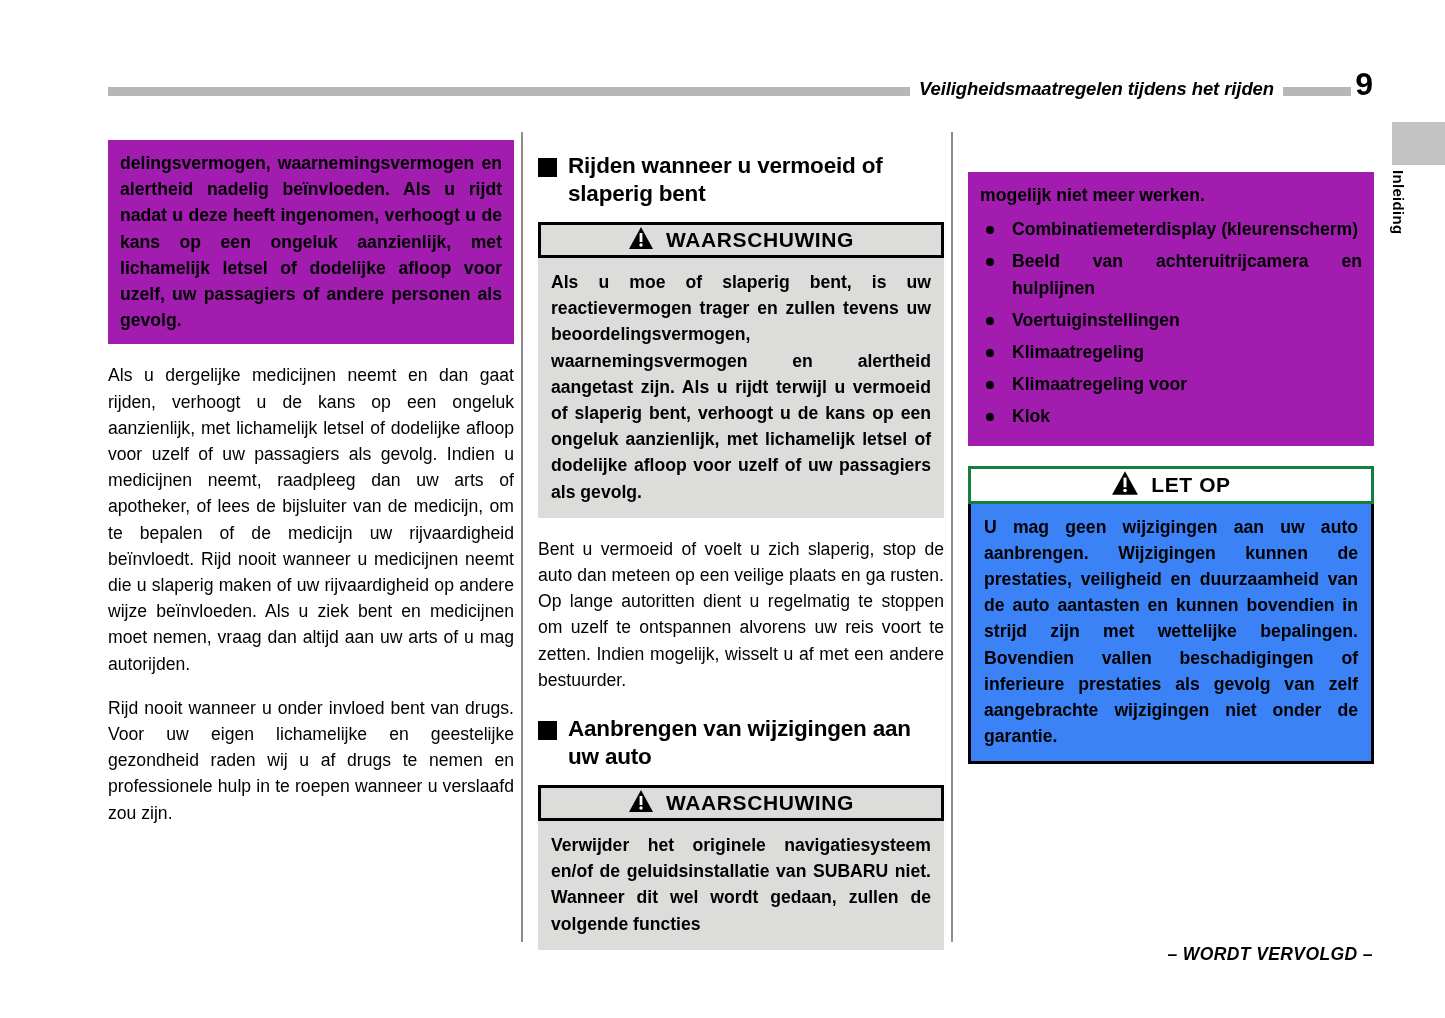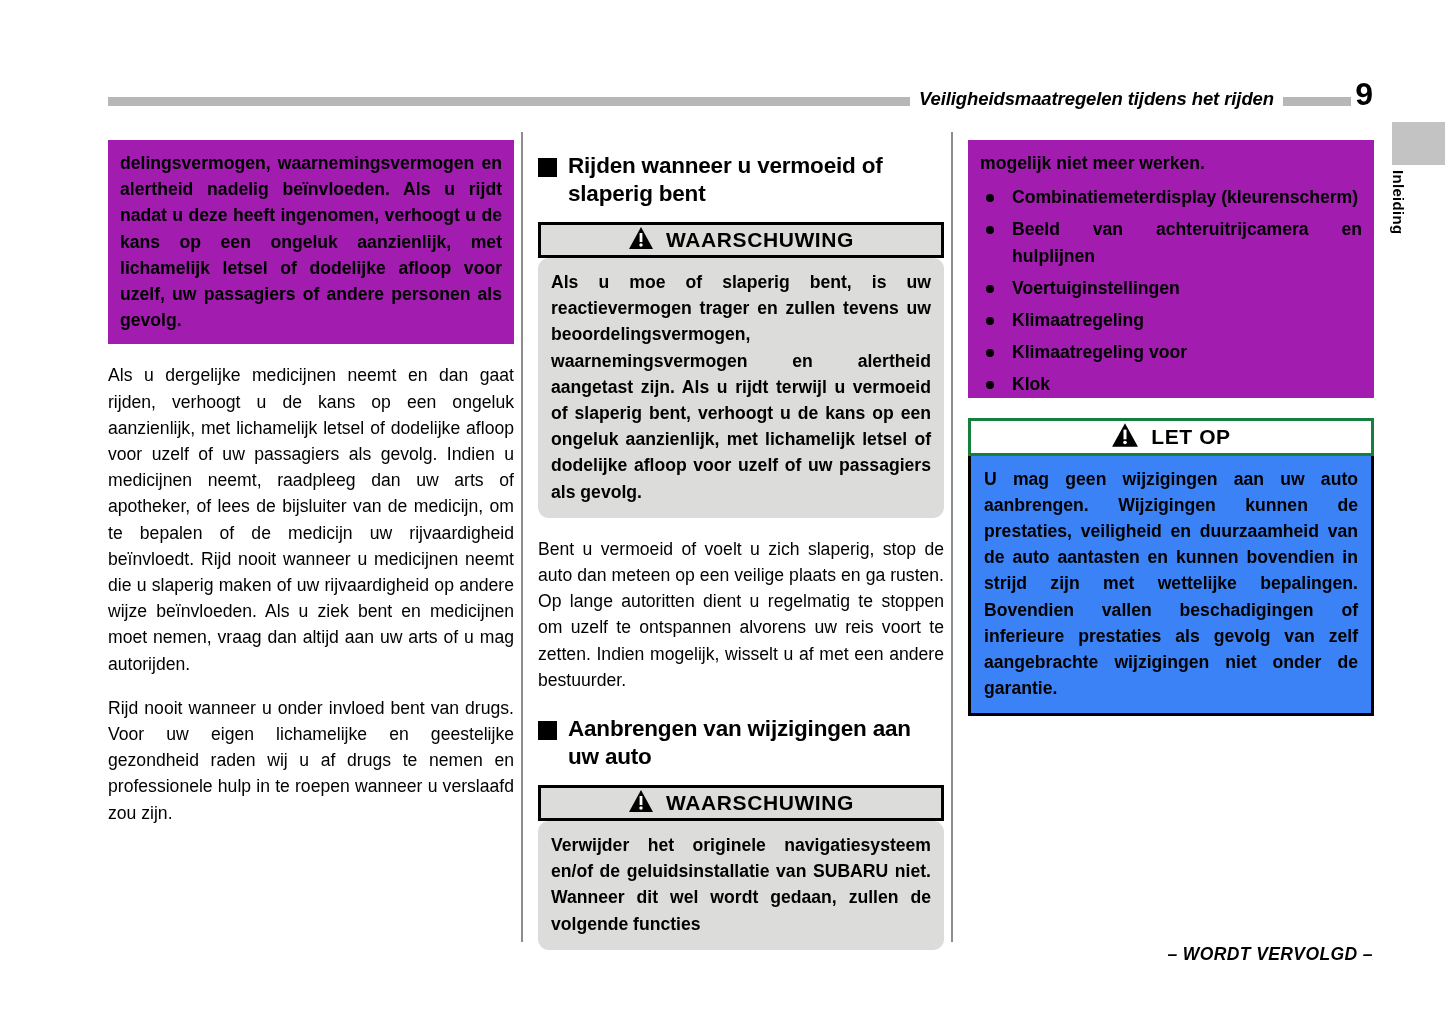--- a/index.html
+++ b/index.html
@@ -22,21 +22,21 @@
     left: 0; top: 0;
     width: 1445px;
     height: 1018px;
     background: #fff;
   }
 
   
   .header {
     position: absolute;
     left: 108px;
-    top: 86px;
+    top: 76px;
     width: 1265px;
     height: 30px;
   }
   .header-rule {
     position: absolute;
     left: 0;
     top: 11px;
     width: 1243px;
     height: 9px;
     background: #b7b7b7;
@@ -169,21 +169,20 @@
     font-size: 21px;
     font-weight: bold;
     letter-spacing: 0.6px;
     line-height: 22px;
   }
   .warn-body {
     background: #dcdcda;
     padding: 11px 13px 13px 13px;
     box-sizing: border-box;
     margin-bottom: 18px;
-    border-radius: 11px;
   }
   .warn-body p {
     margin: 0;
     font-size: 17.6px;
     line-height: 26.2px;
     font-weight: bold;
     text-align: justify;
   }
 
   
@@ -322,21 +321,21 @@
       <span class="lbl">WAARSCHUWING</span>
     </div>
     <div class="warn-body" style="margin-bottom:0;">
       <p>Verwijder het originele navigatiesysteem en/of de geluidsinstallatie van SUBARU niet. Wanneer dit wel wordt gedaan, zullen de volgende functies</p>
     </div>
 
   </div>
 
   <div class="col col-right">
 
-    <div class="shaded" style="padding-bottom:0;">
+    <div class="shaded" style="padding-bottom:16px;margin-top:32px;">
       <p>mogelijk niet meer werken.</p>
       <ul class="bullets">
         <li><span class="dot"></span><span>Combinatiemeterdisplay (kleurenscherm)</span></li>
         <li><span class="dot"></span><span>Beeld van achteruitrijcamera en hulplijnen</span></li>
         <li><span class="dot"></span><span>Voertuiginstellingen</span></li>
         <li><span class="dot"></span><span>Klimaatregeling</span></li>
         <li><span class="dot"></span><span>Klimaatregeling voor</span></li>
         <li><span class="dot"></span><span>Klok</span></li>
       </ul>
     </div>

